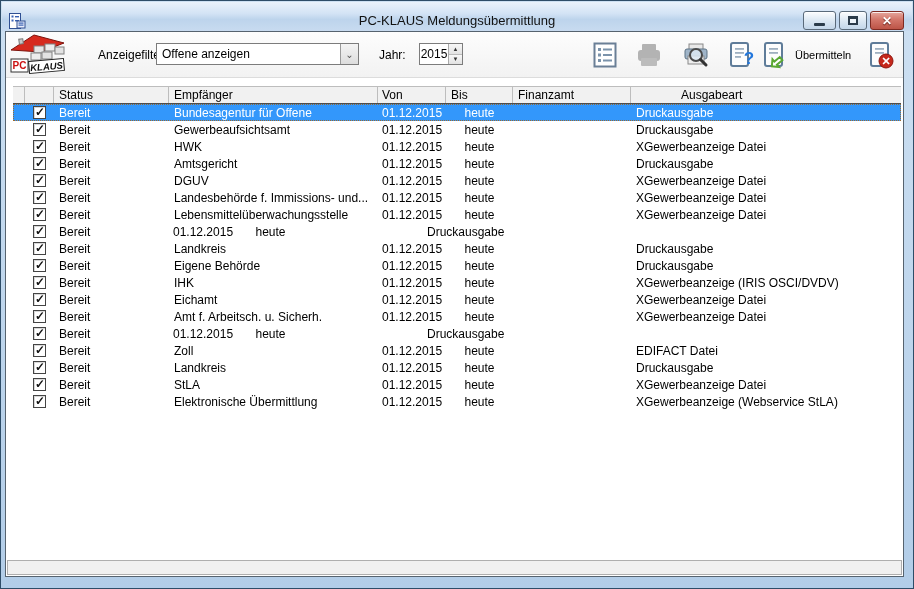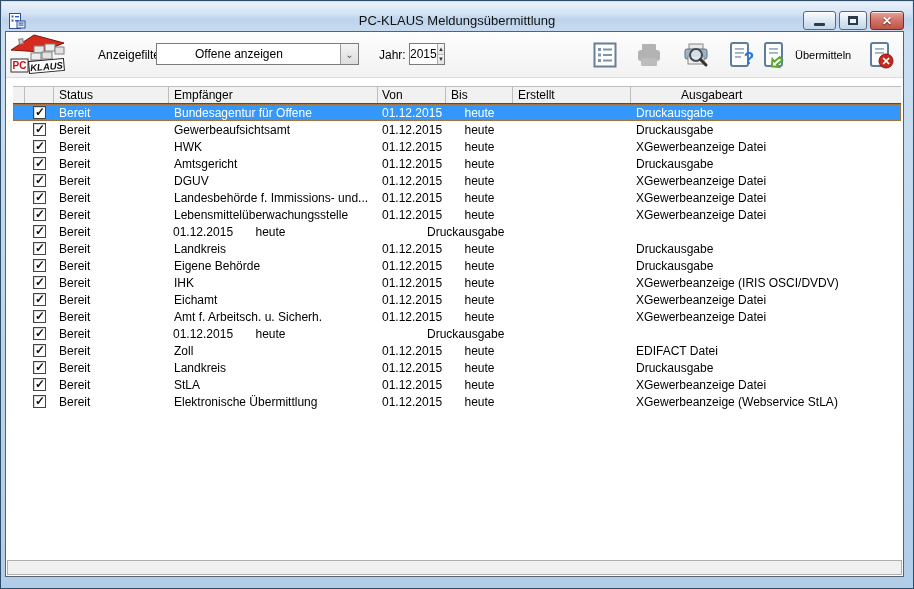--- a/index.html
+++ b/index.html
@@ -50,29 +50,29 @@
     position:absolute; left:0; right:0; top:0; height:46px;
     background:linear-gradient(#fdfdfd,#f2f2f2);
     border-bottom:1px solid #dcdcdc;
   }
   .toolbar .logo { position:absolute; left:3px; top:1px; width:58px; height:42px; }
   .tb-label { position:absolute; top:16px; color:#000; }
   .combo {
     position:absolute; left:150px; top:11px; width:203px; height:22px;
     background:#fff; border:1px solid #7c7c7c; display:flex; align-items:center;
   }
-  .combo .combo-value { flex:1; padding-left:5px;margin-left:33px; }
+  .combo .combo-value { flex:1; padding-left:5px; }
   .combo .combo-arrow {
     width:18px; height:100%; border-left:1px solid #9a9a9a;
     background:linear-gradient(#f4f4f4,#dddddd);
     display:flex; align-items:center; justify-content:center;
     color:#555; font-size:10px;
   }
   .spinner {
-    position:absolute; left:403px; top:11px; width:36px; height:22px;
+    position:absolute; left:413px; top:11px; width:44px; height:22px;
     background:#fff; border:1px solid #7c7c7c; display:flex;justify-content:flex-end;
   }
   .spinner .spin-value { flex:1; text-align:center; line-height:20px; }
   .spin-btns { width:14px; display:flex; flex-direction:column; border-left:1px solid #aaa; }
   .spin-btn { flex:1; display:flex; align-items:center; justify-content:center;
     background:linear-gradient(#f7f7f7,#e2e2e2); font-size:6px; color:#333; }
   .spin-btn + .spin-btn { border-top:1px solid #bbb; }
   .tool-btn { position:absolute; top:9px; width:28px; height:28px;
     display:flex; align-items:center; justify-content:center; }
   .submit-group { position:absolute; left:755px; top:9px; height:28px;
@@ -245,21 +245,21 @@
     </div>
 
     <div class="grid">
       <div class="grid-header">
         <span class="cell c-marker"></span>
         <span class="cell c-check"></span>
         <span class="cell c-status">Status</span>
         <span class="cell c-empf">Empfänger</span>
         <span class="cell c-von">Von</span>
         <span class="cell c-bis" style="text-align:left;padding-left:5px;">Bis</span>
-        <span class="cell c-erst">Erstellt</span>
+        <span class="cell c-erst">Finanzamt</span>
         <span class="cell c-ausg" style="border-right:none;margin-left:45px;">Ausgabeart</span>
       </div>
 
       <div class="grid-body">
 
           <div class="grid-row selected">
             <span class="cell c-marker"></span>
             <span class="cell c-check">
               <span class="checkbox checked"></span>
             </span>

